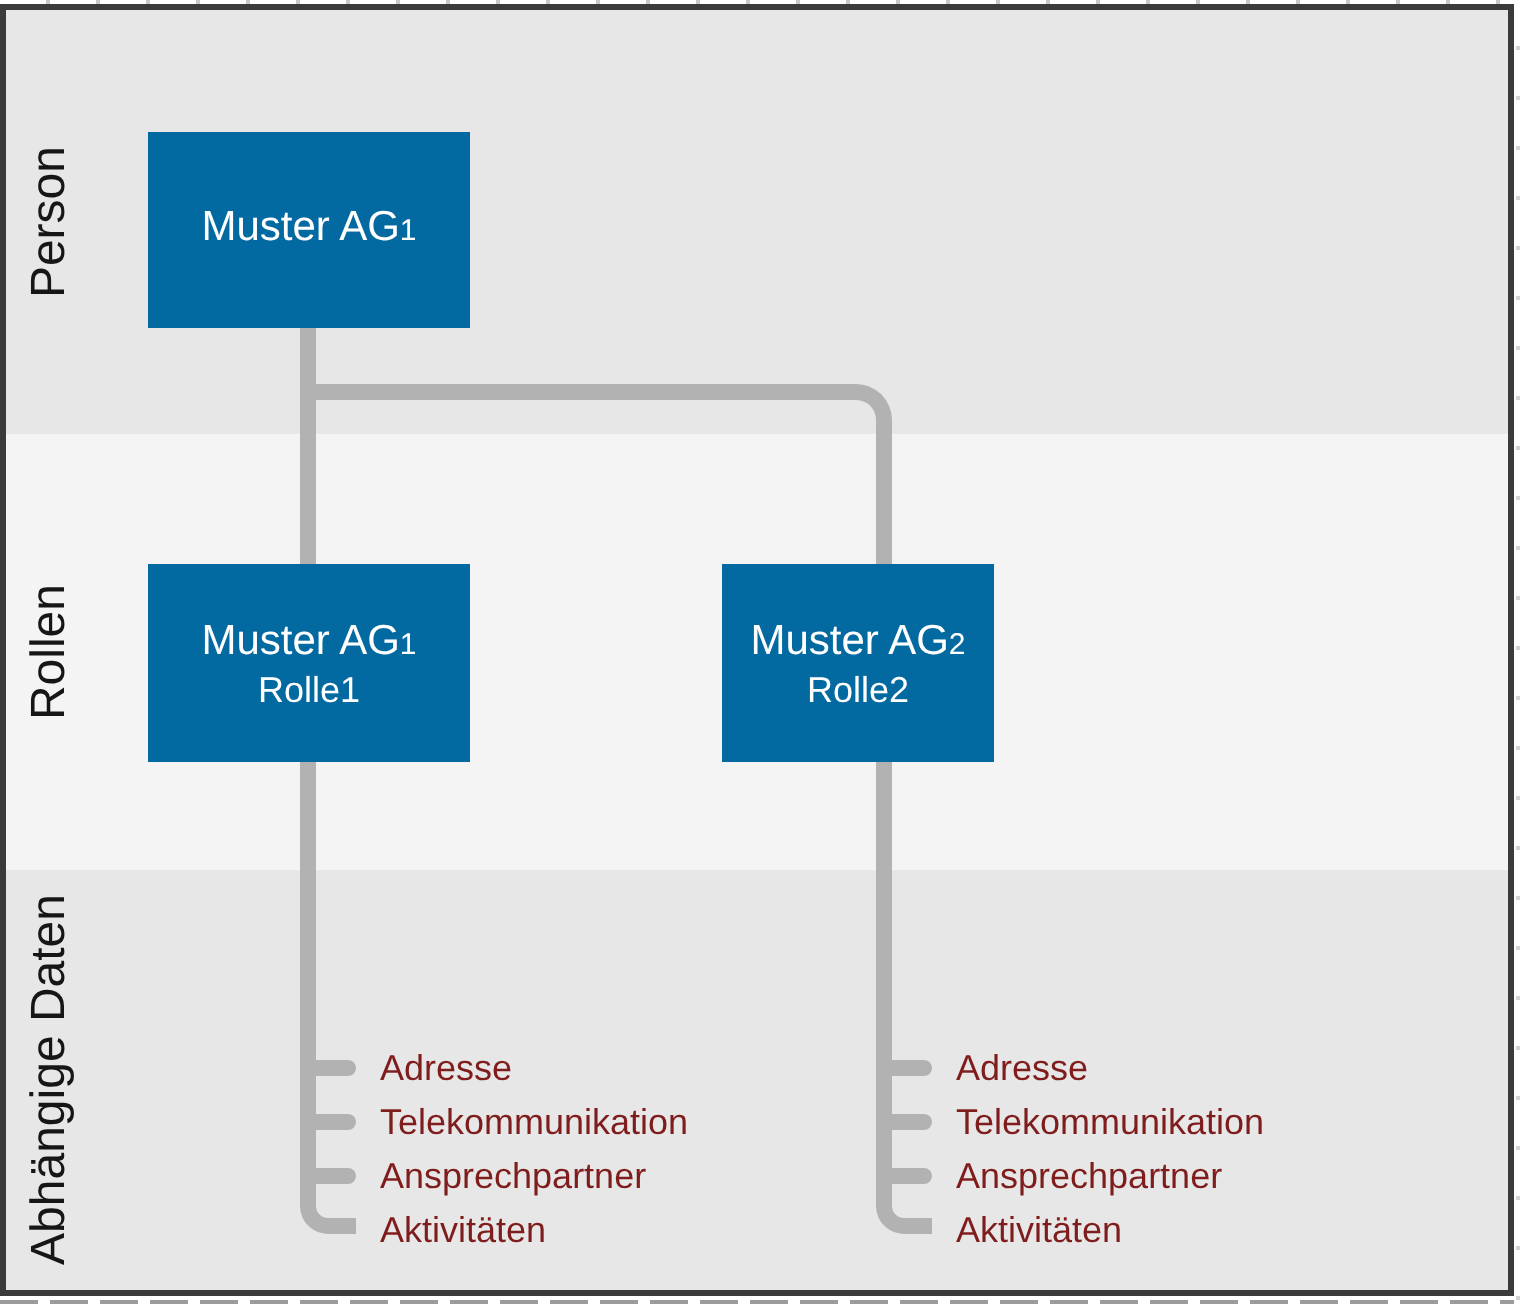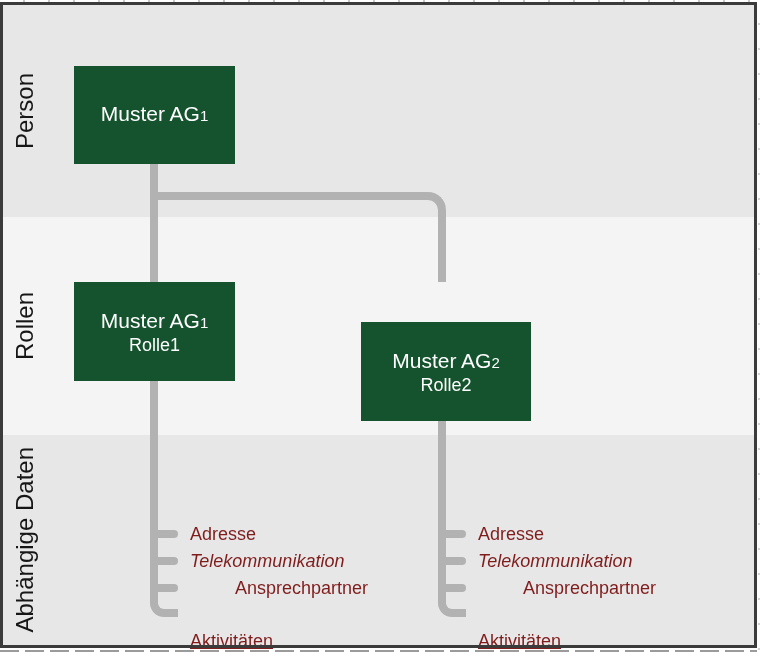--- a/index.html
+++ b/index.html
@@ -78,42 +78,42 @@
     background: #b2b2b2; border-radius: 4px; z-index: 1;
   }
   .stub-l { left: 150px; }
   .stub-r { left: 438px; }
   .stub-row1 { top: 530px; }
   .stub-row2 { top: 557px; }
   .stub-row3 { top: 584px; }
 
   
   .node {
-    position: absolute; background: #14532d; color: #ffffff;
+    position: absolute; background: #0369a1; color: #ffffff;
     display: flex; flex-direction: column; align-items: center; justify-content: center;
     text-align: center; z-index: 10;
   }
   .node-person { left: 74px;  top: 66px;  width: 161px; height: 98px; }
   .node-role1  { left: 74px;  top: 282px; width: 161px; height: 99px; }
-  .node-role2  { left: 361px; top: 282px; width: 170px; height: 99px; margin-top: 40px; }
+  .node-role2  { left: 361px; top: 282px; width: 136px; height: 99px; }
   .node-title { font-size: 21px; line-height: 24px; }
   .node-index { font-size: 15px; }
   .node-subtitle { font-size: 18px; line-height: 18px; margin-top: 1px; }
 
   
   .dep-item {
     position: absolute; height: 20px; line-height: 20px;
     font-size: 18px; color: #7f1d1d; z-index: 5; white-space: nowrap;
   }
   .dep-l { left: 190px; }
   .dep-r { left: 478px; }
   .dep-row1 { top: 524px; }
-  .dep-row2 { top: 551px; font-style: italic; }
-  .dep-row3 { top: 578px; margin-left: 45px; }
-  .dep-row4 { top: 631px; text-decoration: underline; }
+  .dep-row2 { top: 551px; }
+  .dep-row3 { top: 578px; }
+  .dep-row4 { top: 605px; }
 </style>
 </head>
 <body>
 
 <div id="stage">
 
   <div class="ticks-top"></div>
   <div class="ticks-bottom"></div>
   <div class="ticks-right"></div>
 

